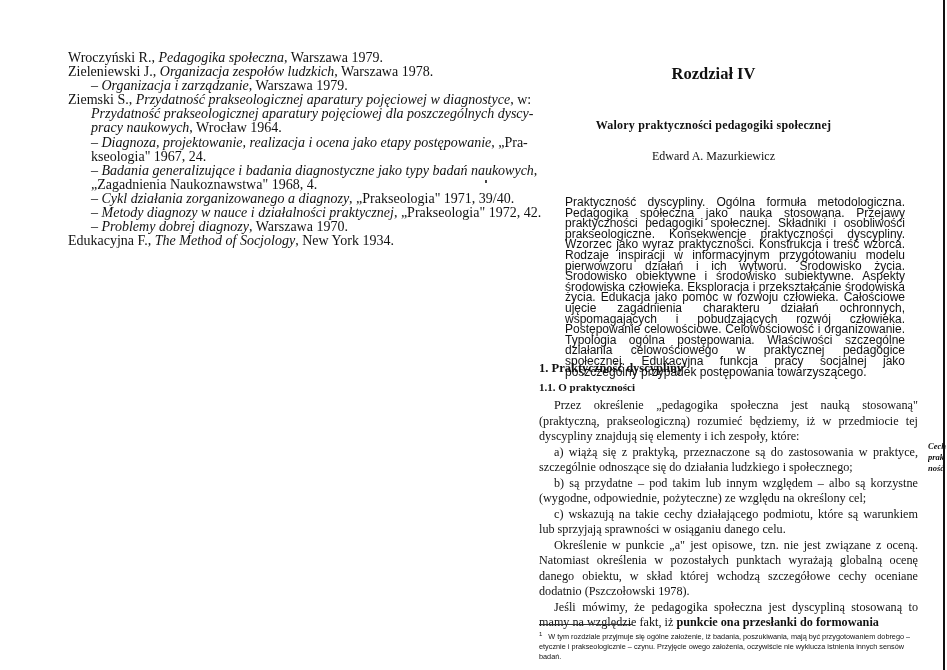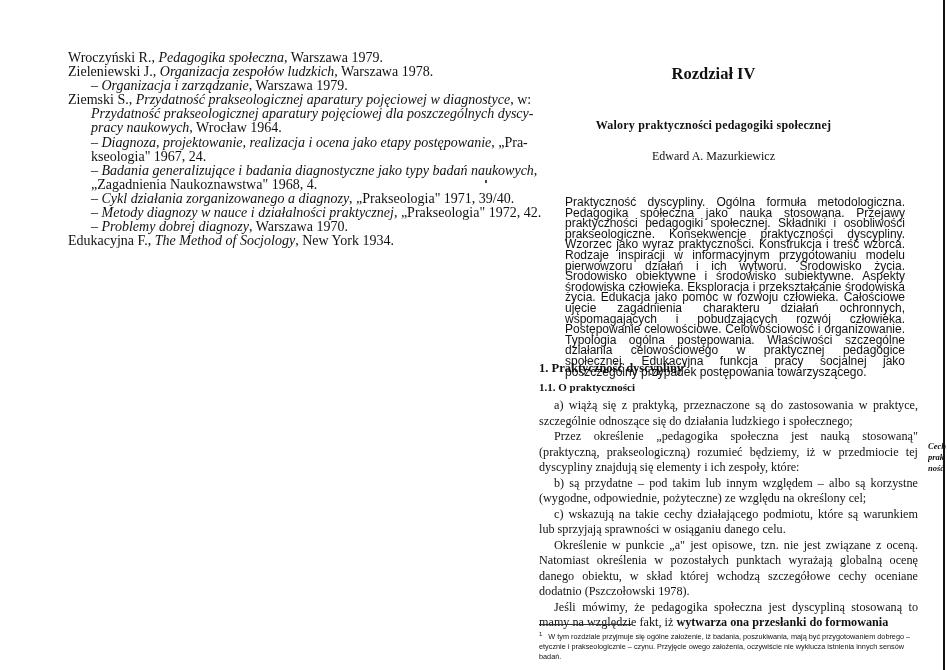--- a/index.html
+++ b/index.html
@@ -57,26 +57,26 @@
   <div class="chapter" style="top:64px;font-size:16.5px;font-weight:bold;">Rozdział IV</div>
   <div class="chapter chap-title">Walory praktyczności pedagogiki społecznej</div>
   <div class="chapter author">Edward A. Mazurkiewicz</div>
 
   <div class="abstract">Praktyczność dyscypliny. Ogólna formuła metodologiczna. Pedagogika społeczna jako nauka stosowana. Przejawy praktyczności pedagogiki społecznej. Składniki i osobliwości prakseologiczne. Konsekwencje praktyczności dyscypliny. Wzorzec jako wyraz praktyczności. Konstrukcja i treść wzorca. Rodzaje inspiracji w informacyjnym przygotowaniu modelu pierwowzoru działań i ich wytworu. Środowisko życia. Środowisko obiektywne i środowisko subiektywne. Aspekty środowiska człowieka. Eksploracja i przekształcanie środowiska życia. Edukacja jako pomoc w rozwoju człowieka. Całościowe ujęcie zagadnienia charakteru działań ochronnych, wspomagających i pobudzających rozwój człowieka. Postępowanie celowościowe. Celowościowość i organizowanie. Typologia ogólna postępowania. Właściwości szczególne działania celowościowego w praktycznej pedagogice społecznej. Edukacyjna funkcja pracy socjalnej jako poszczególny przypadek postępowania towarzyszącego.</div>
 
   <div class="h1"><span>1. Praktyczność dyscypliny</span><sup>1</sup></div>
   <div class="h2">1.1. O praktyczności</div>
 
   <div class="body-text">
+    <p>Przez określenie „pedagogika społeczna jest nauką stosowaną" (praktyczną, prakseologiczną) rozumieć będziemy, iż w przedmiocie tej dyscypliny znajdują się elementy i ich zespoły, które:</p>
     <p>a) wiążą się z praktyką, przeznaczone są do zastosowania w praktyce, szczególnie odnoszące się do działania ludzkiego i społecznego;</p>
-    <p>Przez określenie „pedagogika społeczna jest nauką stosowaną" (praktyczną, prakseologiczną) rozumieć będziemy, iż w przedmiocie tej dyscypliny znajdują się elementy i ich zespoły, które:</p>
     <p>b) są przydatne – pod takim lub innym względem – albo są korzystne (wygodne, odpowiednie, pożyteczne) ze względu na określony cel;</p>
     <p>c) wskazują na takie cechy działającego podmiotu, które są warunkiem lub sprzyjają sprawności w osiąganiu danego celu.</p>
     <p>Określenie w punkcie „a" jest opisowe, tzn. nie jest związane z oceną. Natomiast określenia w pozostałych punktach wyrażają globalną ocenę danego obiektu, w skład której wchodzą szczegółowe cechy oceniane dodatnio (Pszczołowski 1978).</p>
-    <p><span>Jeśli mówimy, że pedagogika społeczna jest dyscypliną stosowaną to mamy na względzie fakt, iż </span><b>wytwarza ona przesłanki do formowania</b></p>
+    <p><span>Jeśli mówimy, że pedagogika społeczna jest dyscypliną stosowaną to mamy na względzie fakt, iż </span><b>punkcie ona przesłanki do formowania</b></p>
   </div>
 
   <div class="margin-note">Cech prak ność</div>
 
   <div class="fn-rule"></div>
   <div class="footnote"><sup>1</sup><span>W tym rozdziale przyjmuje się ogólne założenie, iż badania, poszukiwania, mają być przygotowaniem dobrego – etycznie i prakseologicznie – czynu. Przyjęcie owego założenia, oczywiście nie wyklucza istnienia innych sensów badań.</span></div>
 </div>
 
 <div class="edge-line"></div>
 

